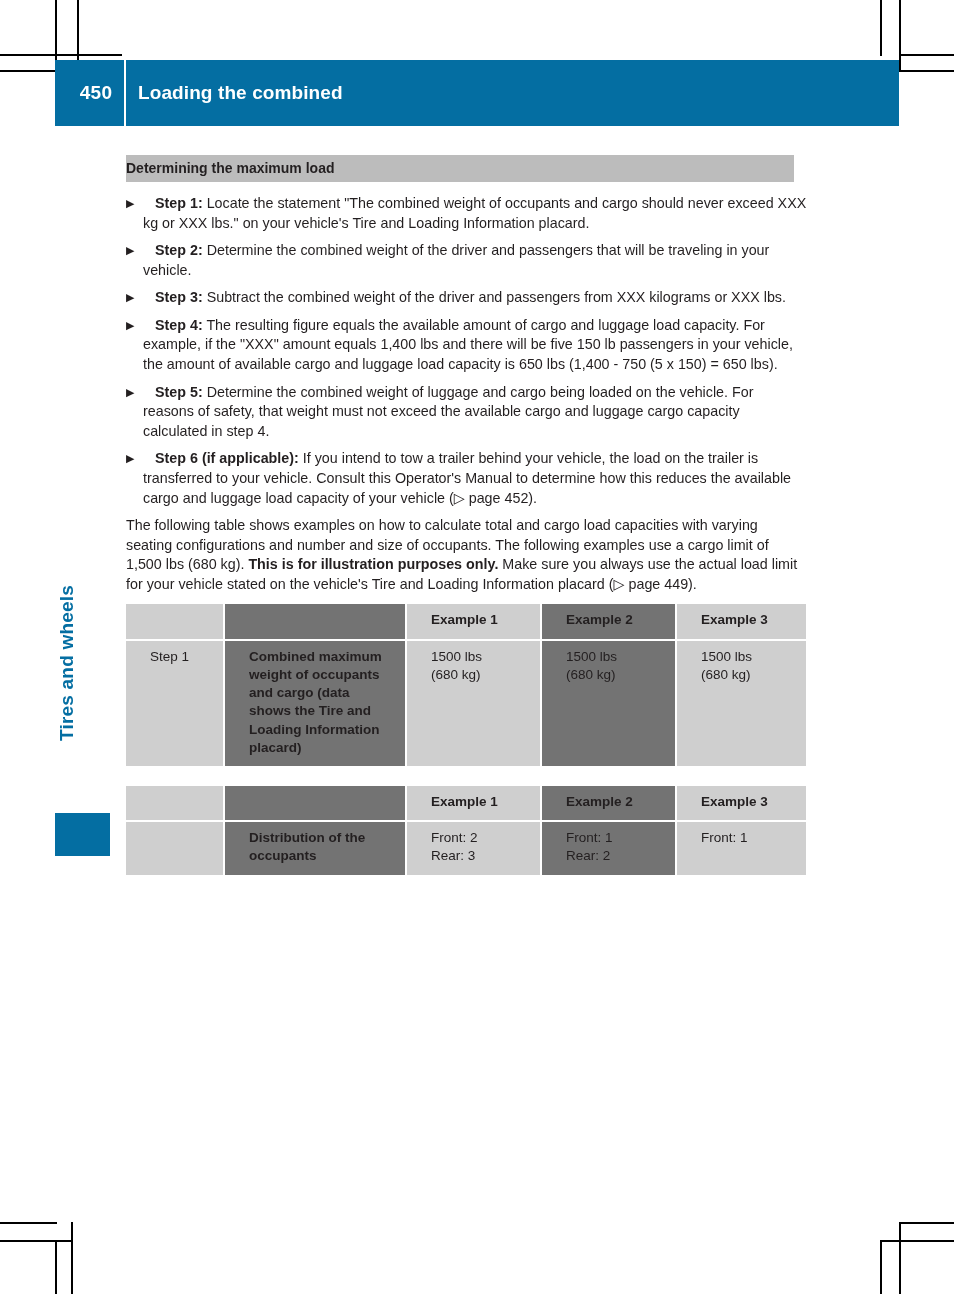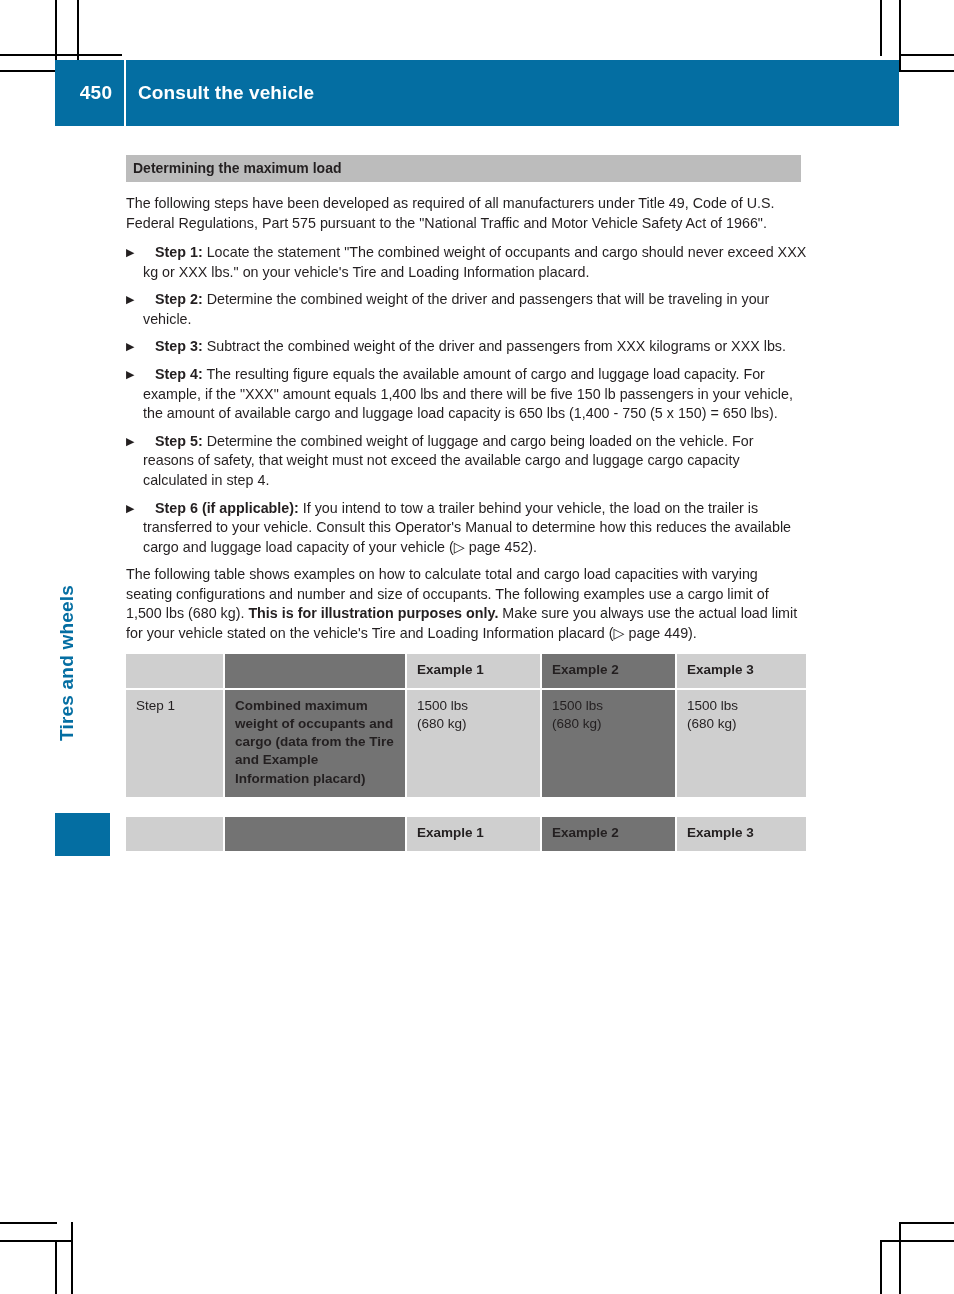--- a/index.html
+++ b/index.html
@@ -94,21 +94,21 @@
     left: 126px;
     top: 155px;
     width: 681px;
   }
 
   .section-heading {
     background: #bcbcbc;
     color: #231f20;
     font-size: 14px;
     font-weight: bold;
-    padding: 5px 0 6px 7px;
+    padding: 5px 0 6px 0;
     width: 668px;
     box-sizing: content-box;
     margin-bottom: 12px;
   }
 
   p.body {
     font-size: 14.3px;
     line-height: 1.37;
     margin: 0 0 10px 0;
     text-align: left;
@@ -140,21 +140,21 @@
   
   table.loadtable {
     border-collapse: collapse;
     border-spacing: 0;
     width: 681px;
     table-layout: fixed;
     margin: 0 0 18px 0;
   }
   table.loadtable td, table.loadtable th {
     vertical-align: top;
-    padding: 7px 10px 9px 10px;
+    padding: 7px 10px 9px 24px;
     font-size: 13.5px;
     line-height: 1.35;
     text-align: left;
     border: 0;
     border-right: 2px solid #ffffff;
     border-bottom: 2px solid #ffffff;
   }
   table.loadtable th { font-weight: bold; }
   
   .c-dark  { background: #cfcfcf; }
@@ -182,30 +182,29 @@
 <div class="cropmark" style="left:0px; top:1240px; width:73px; height:2px;"></div>
 
 <div class="cropmark" style="left:899px;top:1222px; width:2px; height:72px;"></div>
 <div class="cropmark" style="left:880px;top:1240px; width:2px; height:54px;"></div>
 <div class="cropmark" style="left:899px;top:1222px; width:55px; height:2px;"></div>
 <div class="cropmark" style="left:882px;top:1240px; width:72px; height:2px;"></div>
 
 <div id="header-bar"></div>
 <div id="page-number">450</div>
 <div id="header-divider"></div>
-<div id="header-title">Consult the vehicle</div>
+<div id="header-title">Loading the combined</div>
 
 <div id="chapter-tab-label">Tires and wheels</div>
 <div id="chapter-tab-block"></div>
 
 <div id="content">
 
   <div class="section-heading">Determining the maximum load</div>
 
-  <p class="body">The following steps have been developed as required of all manufacturers under Title 49, Code of U.S. Federal Regulations, Part 575 pursuant to the "National Traffic and Motor Vehicle Safety Act of 1966".</p>
 
   <ul class="steps">
     <li>
       <span class="bullet">▶</span><span class="stepname">Step 1:</span><span> Locate the statement "The combined weight of occupants and cargo should never exceed XXX kg or XXX lbs." on your vehicle's Tire and Loading Information placard.</span>
     </li>
     <li>
       <span class="bullet">▶</span><span class="stepname">Step 2:</span><span> Determine the combined weight of the driver and passengers that will be traveling in your vehicle.</span>
     </li>
     <li>
       <span class="bullet">▶</span><span class="stepname">Step 3:</span><span> Subtract the combined weight of the driver and passengers from XXX kilograms or XXX lbs.</span>
@@ -236,21 +235,21 @@
     <tbody>
       <tr>
         <th class="c-dark"></th>
         <th class="c-light"></th>
         <th class="c-dark">Example 1</th>
         <th class="c-light">Example 2</th>
         <th class="c-dark">Example 3</th>
       </tr>
       <tr>
         <td class="c-dark cell-step">Step 1</td>
-        <td class="c-light cell-desc">Combined maximum weight of occupants and cargo (data from the Tire and Example Information placard)</td>
+        <td class="c-light cell-desc">Combined maximum weight of occupants and cargo (data shows the Tire and Loading Information placard)</td>
         <td class="c-dark" style="white-space:pre-line;">1500 lbs
 (680 kg)</td>
         <td class="c-light" style="white-space:pre-line;">1500 lbs
 (680 kg)</td>
         <td class="c-dark" style="white-space:pre-line;">1500 lbs
 (680 kg)</td>
       </tr>
     </tbody>
   </table>
 
@@ -263,16 +262,25 @@
         <col style="width:131px;">
     </colgroup>
     <tbody>
       <tr>
         <th class="c-dark"></th>
         <th class="c-light"></th>
         <th class="c-dark">Example 1</th>
         <th class="c-light">Example 2</th>
         <th class="c-dark">Example 3</th>
       </tr>
+      <tr>
+        <td class="c-dark cell-step"></td>
+        <td class="c-light cell-desc">Distribution of the occupants</td>
+        <td class="c-dark" style="white-space:pre-line;">Front: 2
+Rear: 3</td>
+        <td class="c-light" style="white-space:pre-line;">Front: 1
+Rear: 2</td>
+        <td class="c-dark" style="white-space:pre-line;">Front: 1</td>
+      </tr>
     </tbody>
   </table>
 
 </div>
 
 </body></html>

